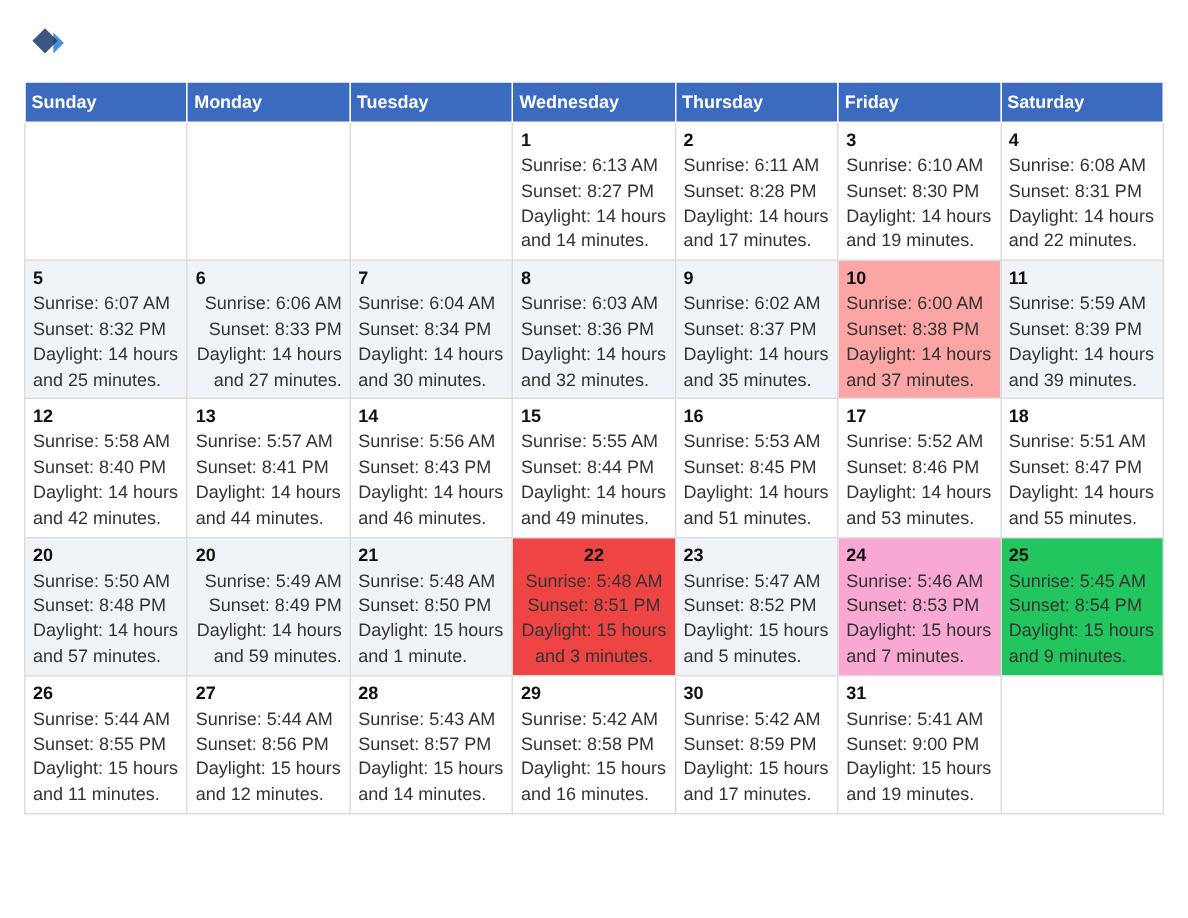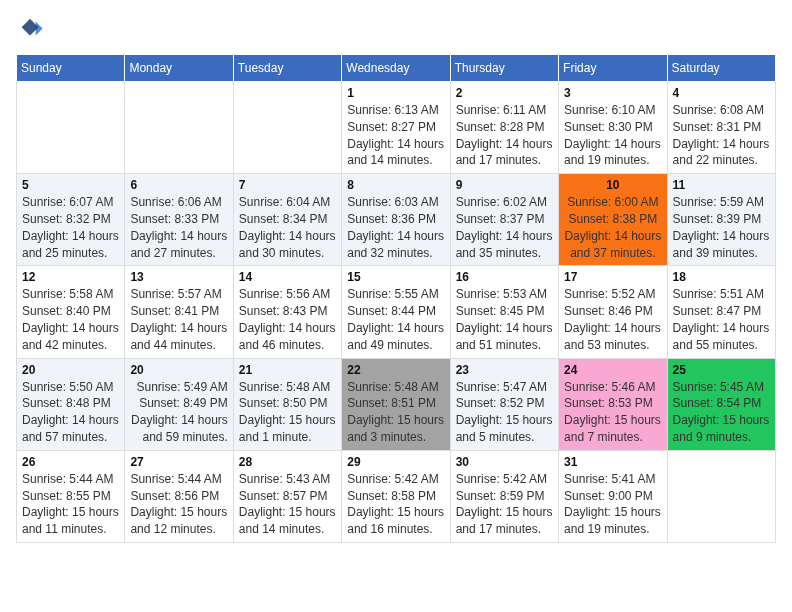--- a/index.html
+++ b/index.html
@@ -50,21 +50,21 @@
       width: 100%;
       border-collapse: collapse;
       font-size: 11px;
     }
     .calendar th {
       background-color: #3a6bbf;
       color: #fff;
       padding: 6px 4px;
       text-align: left;
       font-size: 12px;
-      font-weight: normal;
+      font-weight: bold;
       border: 1px solid #fff;
     }
     .calendar td {
       vertical-align: top;
       padding: 4px 5px;
       border: 1px solid #ddd;
       width: calc(100% / 7);
       min-height: 80px;
       background: #fff;
     }
@@ -151,21 +151,21 @@
       </tr>
       <tr>
         <td style="background-color: rgb(240, 244, 248);">
           <div class="day-num">5</div>
           <div class="day-detail" style="white-space: pre-line;">Sunrise: 6:07 AM
 Sunset: 8:32 PM
 Daylight: 14 hours and 25 minutes.</div>
         </td>
         <td style="background-color: rgb(240, 244, 248);">
           <div class="day-num">6</div>
-          <div class="day-detail" style="white-space: pre-line;">Sunrise: 6:06 AM
+          <div class="day-detail" style="white-space: pre-line; text-align: right;">Sunrise: 6:06 AM
 Sunset: 8:33 PM
 Daylight: 14 hours and 27 minutes.</div>
         </td>
         <td style="background-color: rgb(240, 244, 248);">
           <div class="day-num">7</div>
           <div class="day-detail" style="white-space: pre-line;">Sunrise: 6:04 AM
 Sunset: 8:34 PM
 Daylight: 14 hours and 30 minutes.</div>
         </td>
         <td style="background-color: rgb(240, 244, 248);">
@@ -173,21 +173,21 @@
           <div class="day-detail" style="white-space: pre-line;">Sunrise: 6:03 AM
 Sunset: 8:36 PM
 Daylight: 14 hours and 32 minutes.</div>
         </td>
         <td style="background-color: rgb(240, 244, 248);">
           <div class="day-num">9</div>
           <div class="day-detail" style="white-space: pre-line;">Sunrise: 6:02 AM
 Sunset: 8:37 PM
 Daylight: 14 hours and 35 minutes.</div>
         </td>
-        <td style="background-color: #f97316; text-align: center;">
+        <td style="background-color: #fca5a5;">
           <div class="day-num">10</div>
           <div class="day-detail" style="white-space: pre-line;">Sunrise: 6:00 AM
 Sunset: 8:38 PM
 Daylight: 14 hours and 37 minutes.</div>
         </td>
         <td style="background-color: rgb(240, 244, 248);">
           <div class="day-num">11</div>
           <div class="day-detail" style="white-space: pre-line;">Sunrise: 5:59 AM
 Sunset: 8:39 PM
 Daylight: 14 hours and 39 minutes.</div>
@@ -249,21 +249,21 @@
           <div class="day-detail" style="white-space: pre-line; text-align: right;">Sunrise: 5:49 AM
 Sunset: 8:49 PM
 Daylight: 14 hours and 59 minutes.</div>
         </td>
         <td style="background-color: rgb(240, 244, 248);">
           <div class="day-num">21</div>
           <div class="day-detail" style="white-space: pre-line;">Sunrise: 5:48 AM
 Sunset: 8:50 PM
 Daylight: 15 hours and 1 minute.</div>
         </td>
-        <td style="background-color: #a3a3a3;">
+        <td style="background-color: #ef4444; text-align: center;">
           <div class="day-num">22</div>
           <div class="day-detail" style="white-space: pre-line;">Sunrise: 5:48 AM
 Sunset: 8:51 PM
 Daylight: 15 hours and 3 minutes.</div>
         </td>
         <td style="background-color: rgb(240, 244, 248);">
           <div class="day-num">23</div>
           <div class="day-detail" style="white-space: pre-line;">Sunrise: 5:47 AM
 Sunset: 8:52 PM
 Daylight: 15 hours and 5 minutes.</div>

